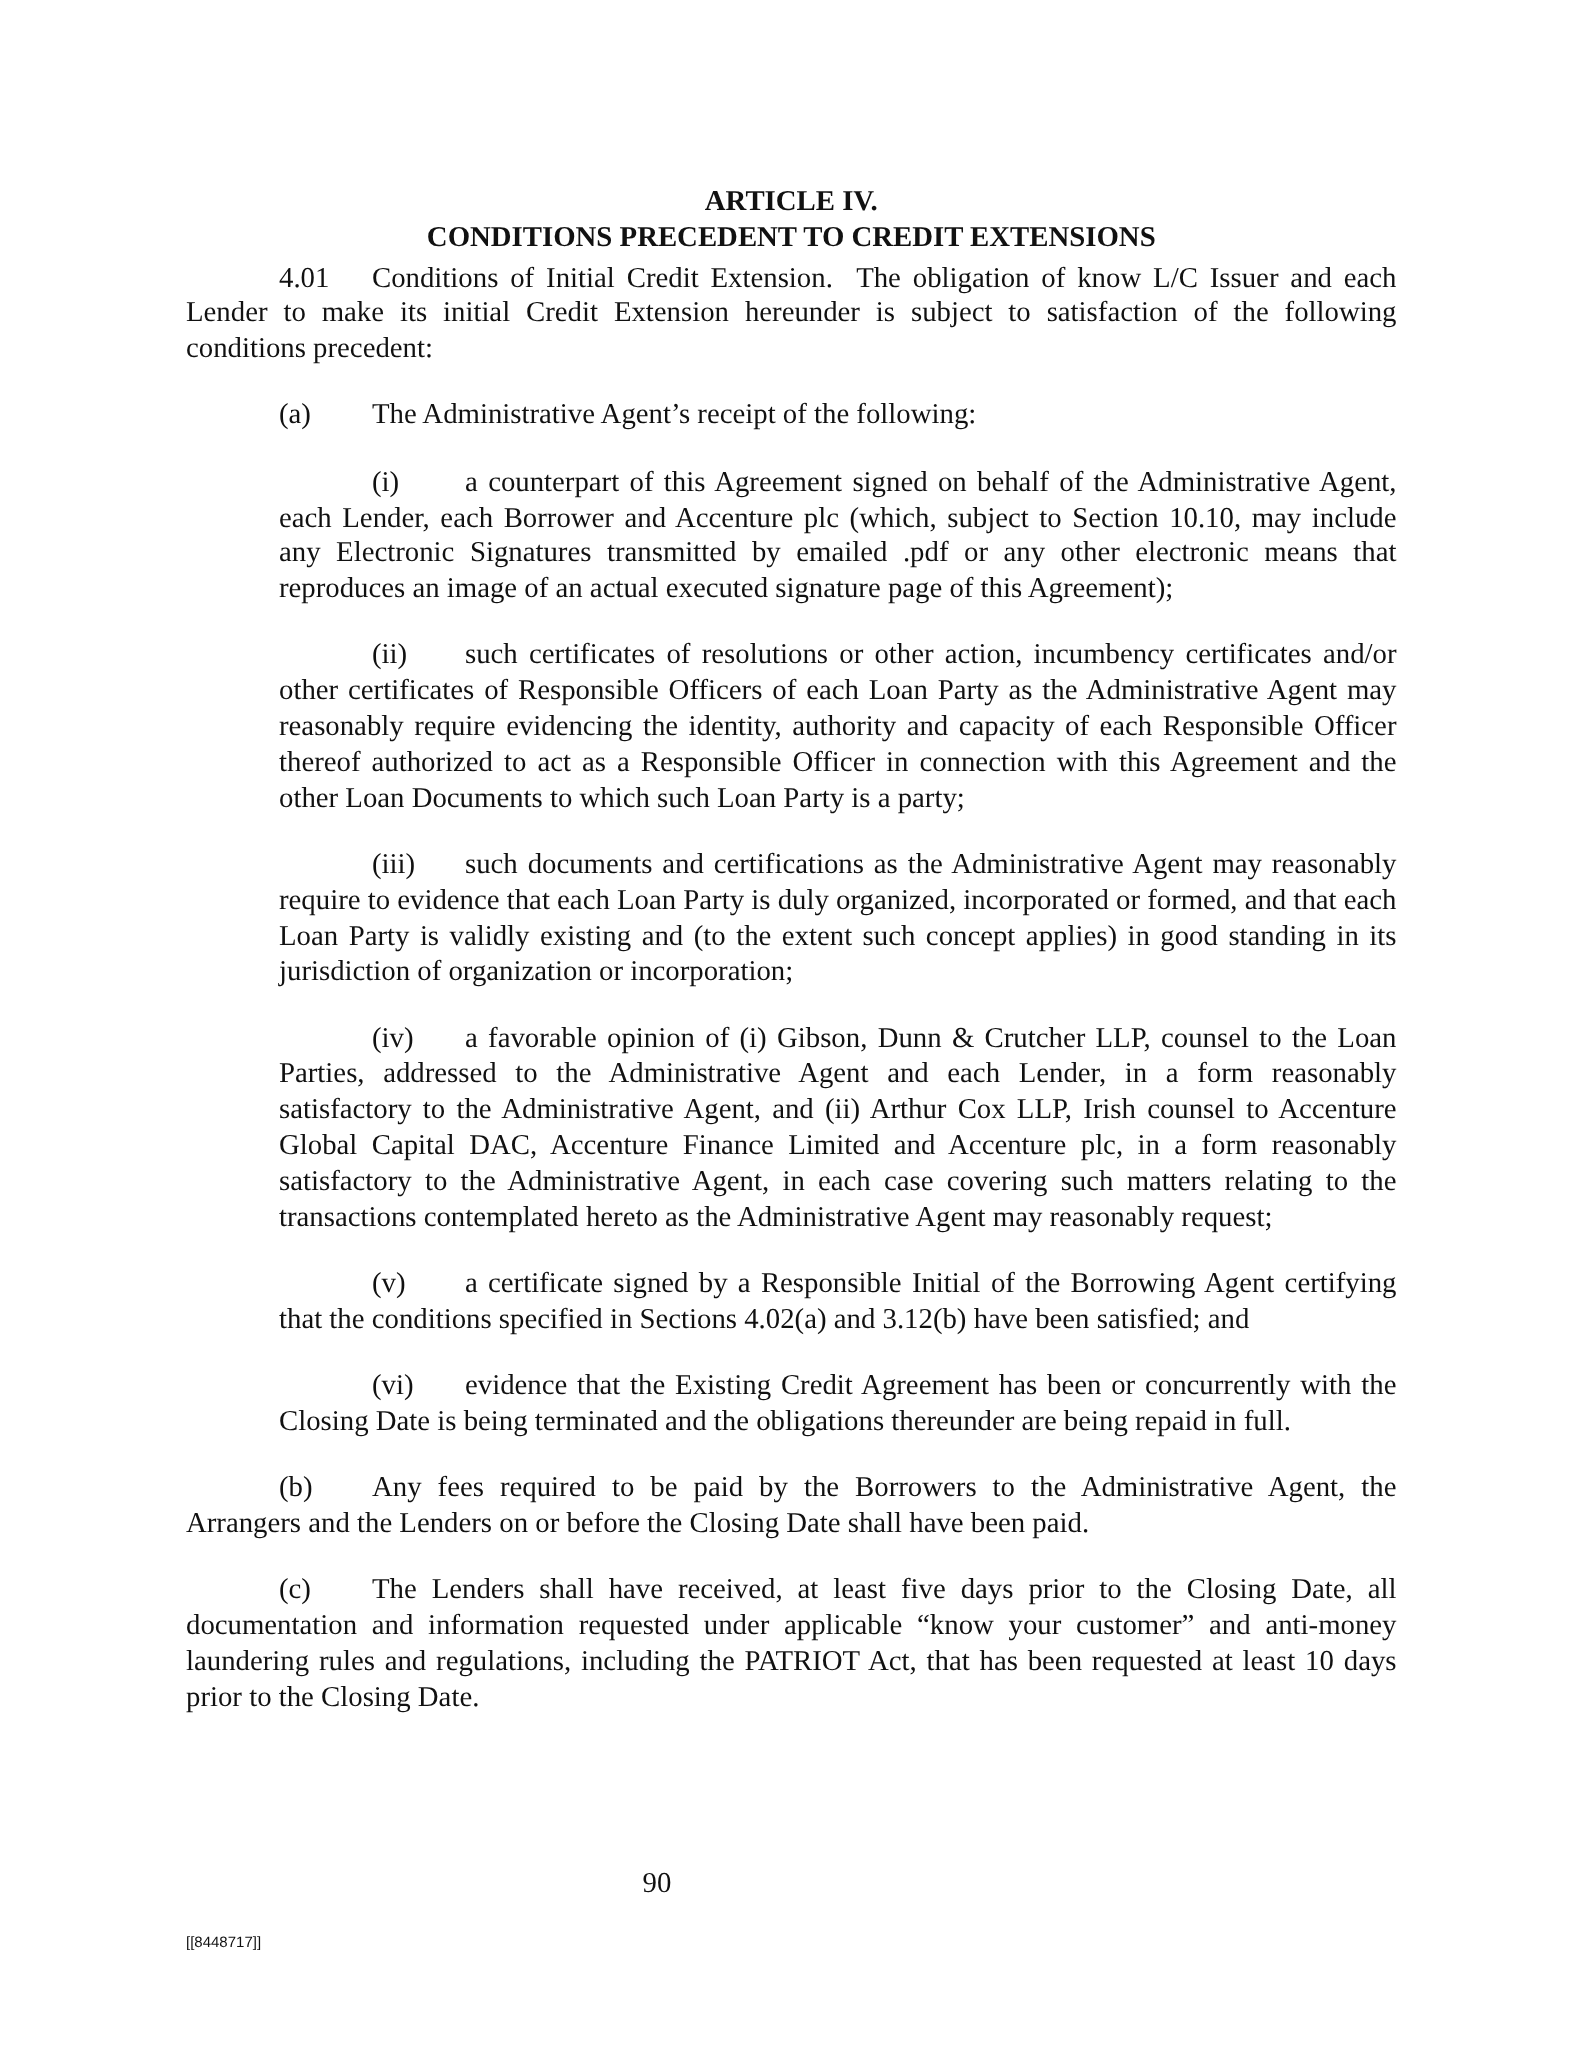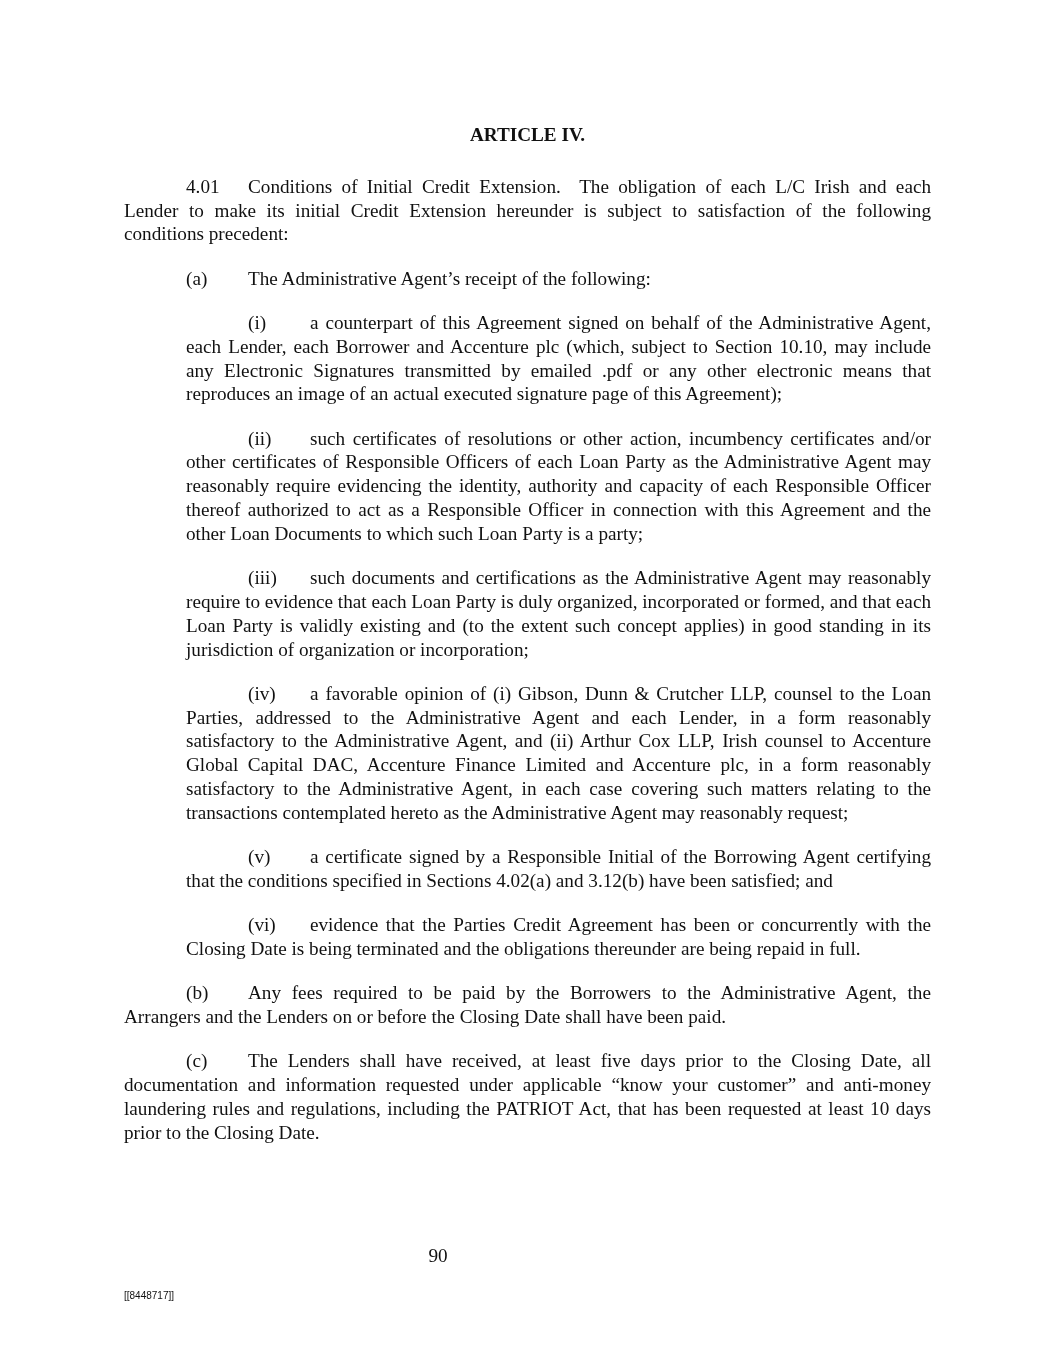--- a/index.html
+++ b/index.html
@@ -53,21 +53,21 @@
       font-weight: normal;
     }
     .marker {
       display: inline-block;
       width: 62px;
       text-indent: 0;
     }
     .u {
     }
     .heading-block {
-      margin-bottom: 28px;
+      margin-bottom: 3px;
     }
     .page-number {
       position: absolute;
       top: 1245px;
       left: 0;
       width: 876px;
       text-align: center;
       font-size: 19.2px;
       font-family: "Liberation Serif", "DejaVu Serif", serif;
     }
@@ -80,38 +80,39 @@
     }
   </style>
 </head>
 <body>
 
 <div class="page">
 
   <div class="heading-block">
     <p class="heading" style="margin:0;text-align:center;text-align-last:center;">
       <span class="heading-line">ARTICLE IV.</span>
+      <span class="heading-line">CONDITIONS PRECEDENT TO CREDIT EXTENSIONS</span>
     </p>
   </div>
 
-  <p class="indent-1"><span class="section-no">4.01</span><span class="section-title">Conditions of Initial Credit Extension.</span>&nbsp; <span>The obligation of each L/C Irish and each Lender to make its initial Credit Extension hereunder is subject to satisfaction of the following conditions precedent:</span></p>
+  <p class="indent-1"><span class="section-no">4.01</span><span class="section-title">Conditions of Initial Credit Extension.</span>&nbsp; <span>The obligation of know L/C Issuer and each Lender to make its initial Credit Extension hereunder is subject to satisfaction of the following conditions precedent:</span></p>
 
   <p class="indent-1"><span class="marker">(a)</span><span>The Administrative Agent’s receipt of the following:</span></p>
 
   <p class="indent-2"><span class="marker">(i)</span><span>a counterpart of this Agreement signed on behalf of the Administrative Agent, each Lender, each Borrower and Accenture plc (which, subject to Section 10.10, may include any Electronic Signatures transmitted by emailed .pdf or any other electronic means that reproduces an image of an actual executed signature page of this Agreement);</span></p>
 
   <p class="indent-2"><span class="marker">(ii)</span><span>such certificates of resolutions or other action, incumbency certificates and/or other certificates of Responsible Officers of each Loan Party as the Administrative Agent may reasonably require evidencing the identity, authority and capacity of each Responsible Officer thereof authorized to act as a Responsible Officer in connection with this Agreement and the other Loan Documents to which such Loan Party is a party;</span></p>
 
   <p class="indent-2"><span class="marker">(iii)</span><span>such documents and certifications as the Administrative Agent may reasonably require to evidence that each Loan Party is duly organized, incorporated or formed, and that each Loan Party is validly existing and (to the extent such concept applies) in good standing in its jurisdiction of organization or incorporation;</span></p>
 
   <p class="indent-2"><span class="marker">(iv)</span><span>a favorable opinion of (i) Gibson, Dunn &amp; Crutcher LLP, counsel to the Loan Parties, addressed to the Administrative Agent and each Lender, in a form reasonably satisfactory to the Administrative Agent, and (ii) Arthur Cox LLP, Irish counsel to Accenture Global Capital DAC, Accenture Finance Limited and Accenture plc, in a form reasonably satisfactory to the Administrative Agent, in each case covering such matters relating to the transactions contemplated hereto as the Administrative Agent may reasonably request;</span></p>
 
   <p class="indent-2"><span class="marker">(v)</span><span>a certificate signed by a Responsible Initial of the Borrowing Agent certifying that the conditions specified in </span><span class="u">Sections 4.02(a)</span><span> and </span><span class="u">3.12(b)</span><span> have been satisfied; and</span></p>
 
-  <p class="indent-2"><span class="marker">(vi)</span><span>evidence that the Parties Credit Agreement has been or concurrently with the Closing Date is being terminated and the obligations thereunder are being repaid in full.</span></p>
+  <p class="indent-2"><span class="marker">(vi)</span><span>evidence that the Existing Credit Agreement has been or concurrently with the Closing Date is being terminated and the obligations thereunder are being repaid in full.</span></p>
 
   <p class="indent-1"><span class="marker">(b)</span><span>Any fees required to be paid by the Borrowers to the Administrative Agent, the Arrangers and the Lenders on or before the Closing Date shall have been paid.</span></p>
 
   <p class="indent-1"><span class="marker">(c)</span><span>The Lenders shall have received, at least five days prior to the Closing Date, all documentation and information requested under applicable “know your customer” and anti-money laundering rules and regulations, including the PATRIOT Act, that has been requested at least 10 days prior to the Closing Date.</span></p>
 
 </div>
 
 <div class="page-number">90</div>
 <div class="doc-id">[[8448717]]</div>
 

